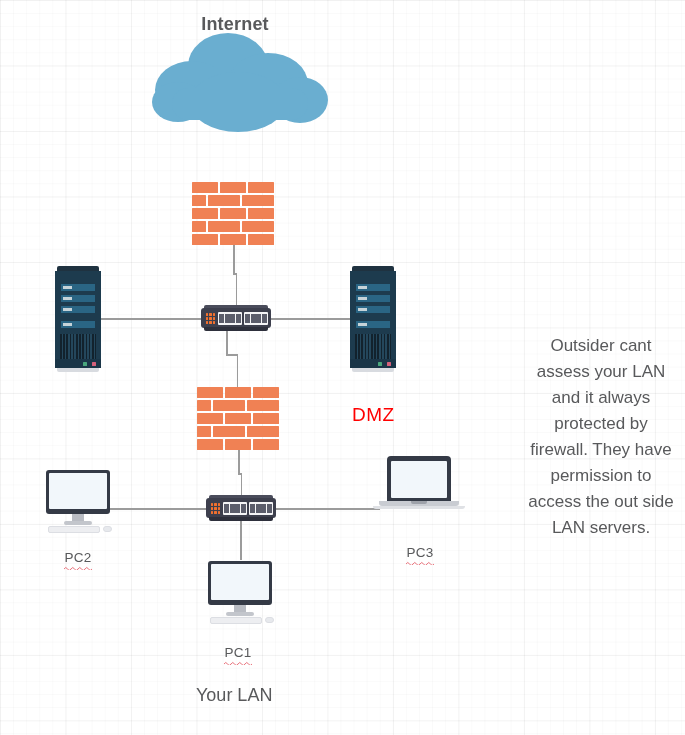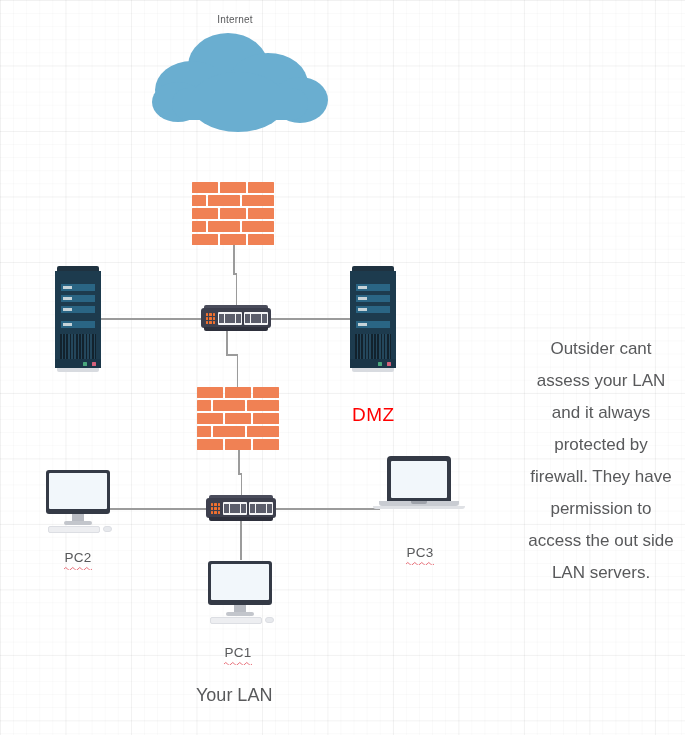--- a/index.html
+++ b/index.html
@@ -257,38 +257,39 @@
     width: 92px; height: 3px;
     background: #dfe1e5;
     border-radius: 0 0 40px 40px;
   }
 
   
   #note {
     position: absolute;
     color: #58595b;
     font-size: 17px;
-    line-height: 32px;
+    line-height: 26px;
     text-align: center;
   }
   #dmz-label {
     position: absolute;
     color: #ff0000;
     font-size: 19px;
     letter-spacing: 0.5px;
   }
   #lan-label {
     position: absolute;
     color: #58595b;
     font-size: 18px;
   }
   #internet-label {
     position: absolute;
     color: #58595b;
-    font-size: 10px;
+    font-size: 18px;
+    font-weight: bold;
   }
 </style>
 </head>
 <body>
 
 <div id="canvas">
 
   <div class="wire wire-v" style="left:233px; top:240px; height:34px;"></div>
   <div class="wire wire-h" style="left:233px; top:273px; width:4px;"></div>
   <div class="wire wire-v" style="left:235.5px; top:273px; height:34px;"></div>

